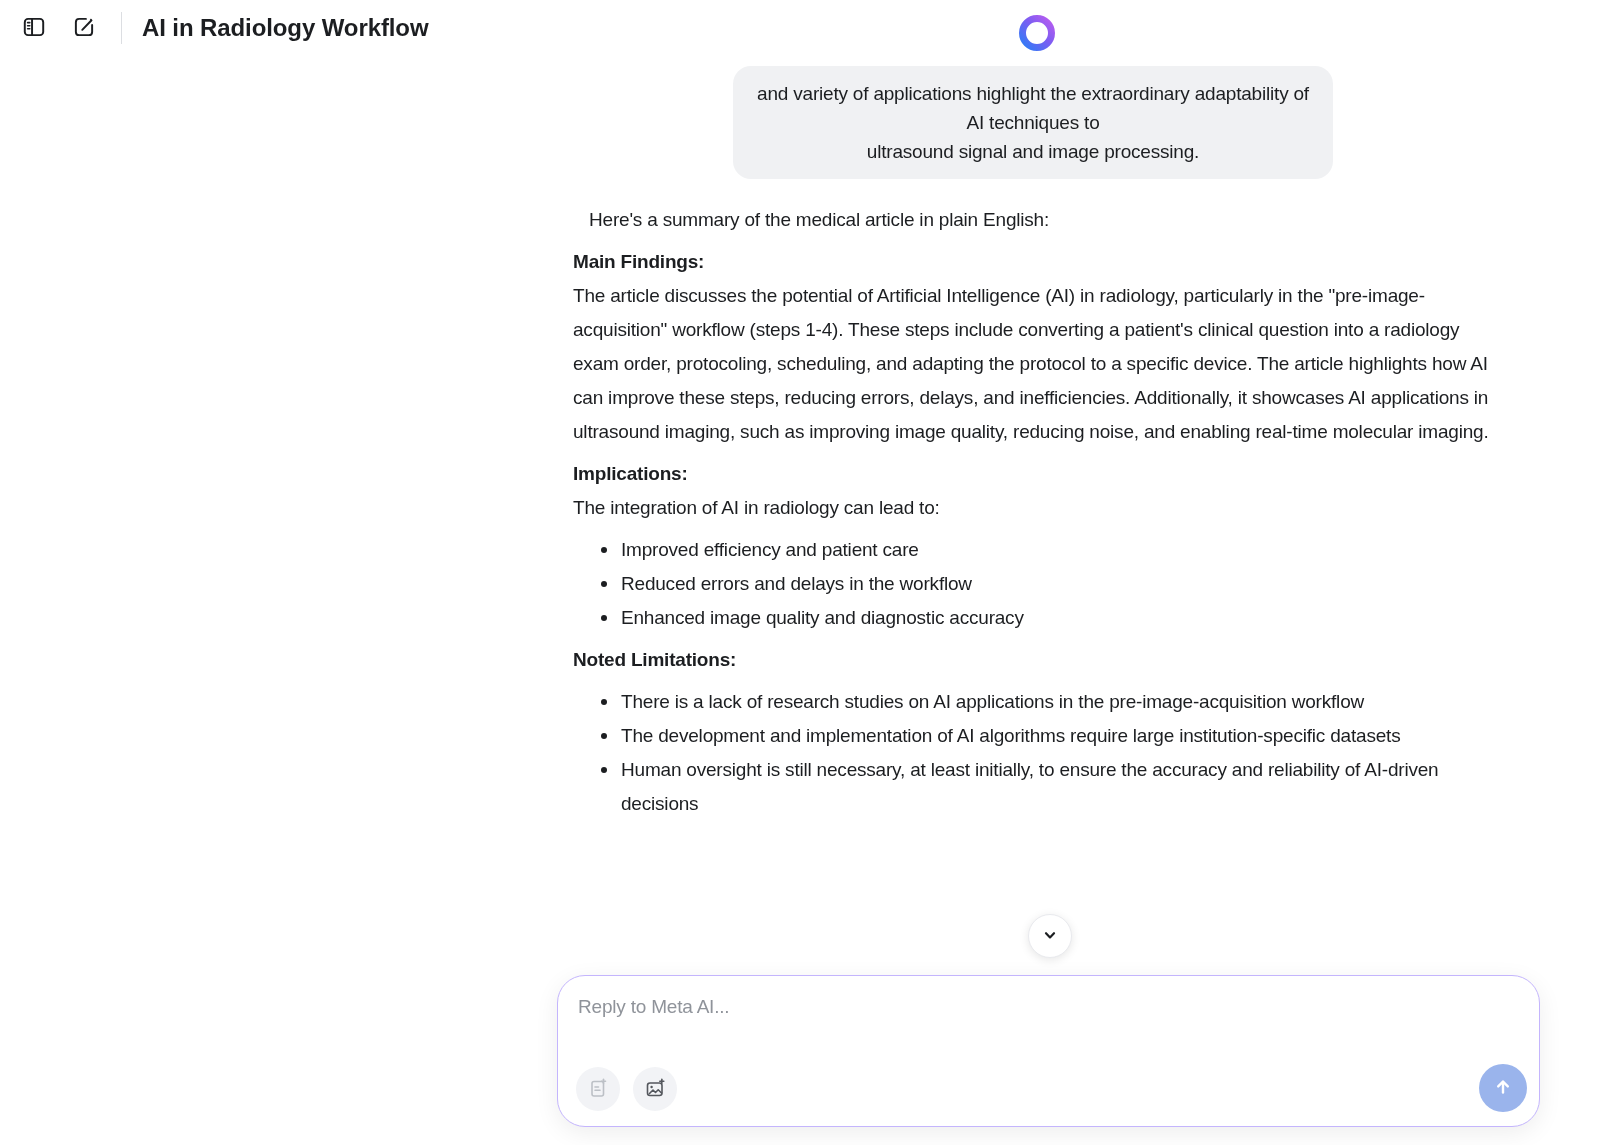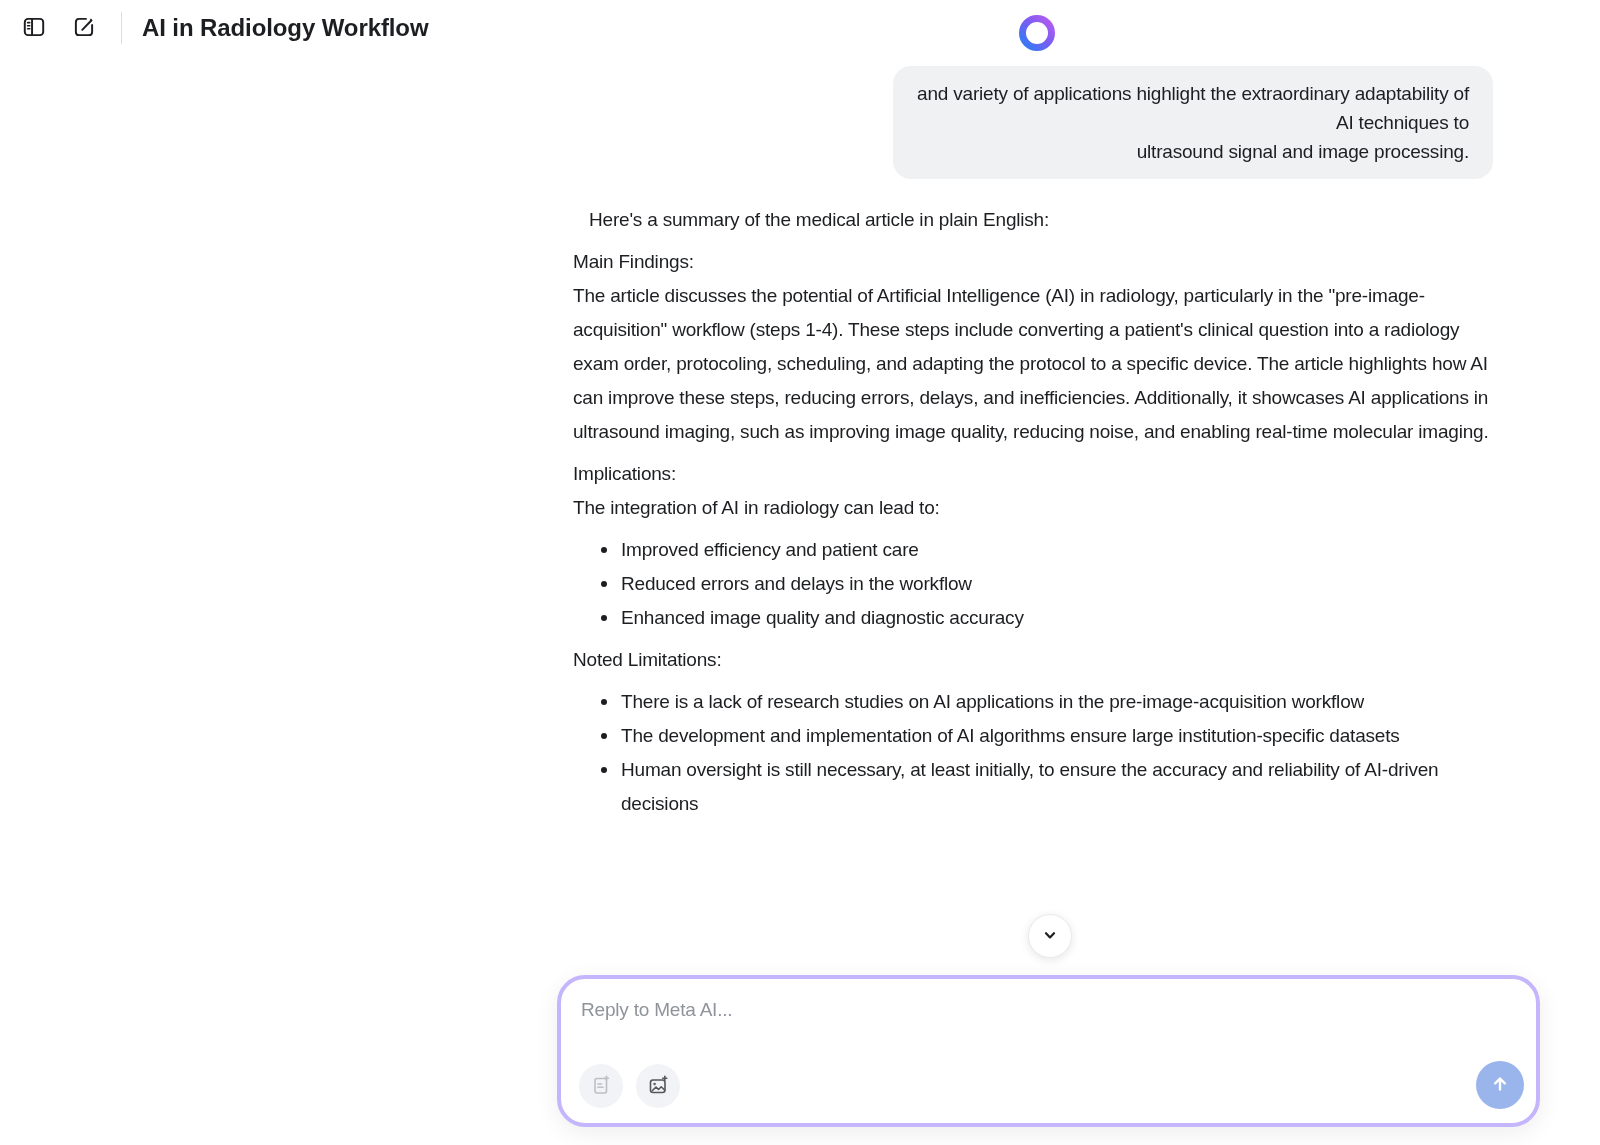--- a/index.html
+++ b/index.html
@@ -33,39 +33,39 @@
   .chat-column{
     position:absolute;left:573px;top:0;width:920px;
     font-size:19px;line-height:34px;letter-spacing:-0.2px;
   }
   .user-bubble{
     display:inline-block;background:var(--bubble);border-radius:18px;
     padding:13px 24px;margin-top:10px;line-height:29px;
   }
   .bubble-line{white-space:nowrap;}
   .intro{margin-top:24px;margin-left:16px;}
-  .section-heading{font-weight:400;margin-top:8px;}
+  .section-heading{font-weight:700;margin-top:8px;}
   .section-paragraph{margin-top:0;}
   .bullet-list{list-style:none;margin:8px 0 0;padding:0;}
   .bullet-item{position:relative;padding-left:48px;}
   .bullet-item + .bullet-item{margin-top:0;}
   .bullet-item::before{
     content:"";position:absolute;left:28px;top:14px;width:6px;height:6px;
     border-radius:50%;background:var(--text);
   }
   
   .scroll-down{
     position:absolute;left:1028px;top:914px;width:44px;height:44px;border-radius:50%;
     background:#fff;border:1px solid #e9eaee;box-shadow:0 2px 10px rgba(0,0,0,.10);
     display:flex;align-items:center;justify-content:center;cursor:pointer;z-index:30;padding:0;
   }
   
   .composer{
     position:absolute;left:557px;top:975px;width:983px;height:152px;background:#fff;
-    border:4px solid #c4b5fd;border-radius:28px;box-shadow:0 6px 24px rgba(0,0,0,.07);z-index:35;
+    border:1px solid #c4b5fd;border-radius:28px;box-shadow:0 6px 24px rgba(0,0,0,.07);z-index:35;
   }
   .composer-input{
     position:absolute;left:0;top:0;width:100%;height:72px;border:none;outline:none;resize:none;
     background:transparent;font:inherit;font-size:19px;line-height:24px;color:var(--text);
     padding:19px 20px;letter-spacing:-0.2px;
   }
   .composer-input::placeholder{color:var(--placeholder);opacity:1;}
   .composer-actions{position:absolute;left:18px;bottom:15px;display:flex;gap:13px;}
   .circle-btn{
     width:44px;height:44px;border-radius:50%;background:#f2f3f6;border:none;
@@ -112,39 +112,39 @@
           <stop offset="1" stop-color="#b85cf0"></stop>
         </linearGradient>
       </defs>
       <circle cx="18" cy="18" r="14.5" stroke="url(#logoGrad)" stroke-width="7"></circle>
     </svg>
   </div>
 </header>
 
 <main class="chat-viewport">
   <div class="chat-column">
-    <div style="text-align:right;">
+    <div style="text-align:center;">
       <div class="user-bubble"><div class="bubble-line">and variety of applications highlight the extraordinary adaptability of</div><div class="bubble-line">AI techniques to</div><div class="bubble-line">ultrasound signal and image processing.</div></div>
     </div>
     <div>
       <div class="intro">Here's a summary of the medical article in plain English:</div>
       <div>
           <div class="section-heading">Main Findings:</div>
           <div class="section-paragraph">The article discusses the potential of Artificial Intelligence (AI) in radiology, particularly in the "pre-image-acquisition" workflow (steps 1-4). These steps include converting a patient's clinical question into a radiology exam order, protocoling, scheduling, and adapting the protocol to a specific device. The article highlights how AI can improve these steps, reducing errors, delays, and inefficiencies. Additionally, it showcases AI applications in ultrasound imaging, such as improving image quality, reducing noise, and enabling real-time molecular imaging.</div>
           <div class="section-heading">Implications:</div>
           <div class="section-paragraph">The integration of AI in radiology can lead to:</div>
           <ul class="bullet-list">
             <li class="bullet-item">Improved efficiency and patient care</li>
             <li class="bullet-item">Reduced errors and delays in the workflow</li>
             <li class="bullet-item">Enhanced image quality and diagnostic accuracy</li>
           </ul>
           <div class="section-heading">Noted Limitations:</div>
           <ul class="bullet-list">
             <li class="bullet-item">There is a lack of research studies on AI applications in the pre-image-acquisition workflow</li>
-            <li class="bullet-item">The development and implementation of AI algorithms ensure large institution-specific datasets</li>
+            <li class="bullet-item">The development and implementation of AI algorithms require large institution-specific datasets</li>
             <li class="bullet-item">Human oversight is still necessary, at least initially, to ensure the accuracy and reliability of AI-driven decisions</li>
           </ul>
         </div>
     </div>
   </div>
 </main>
 
 <button class="scroll-down">
   <span>
     <svg width="24" height="24" viewBox="0 0 24 24" fill="none" stroke="#1c1e21" stroke-width="2.2" stroke-linecap="round" stroke-linejoin="round">

